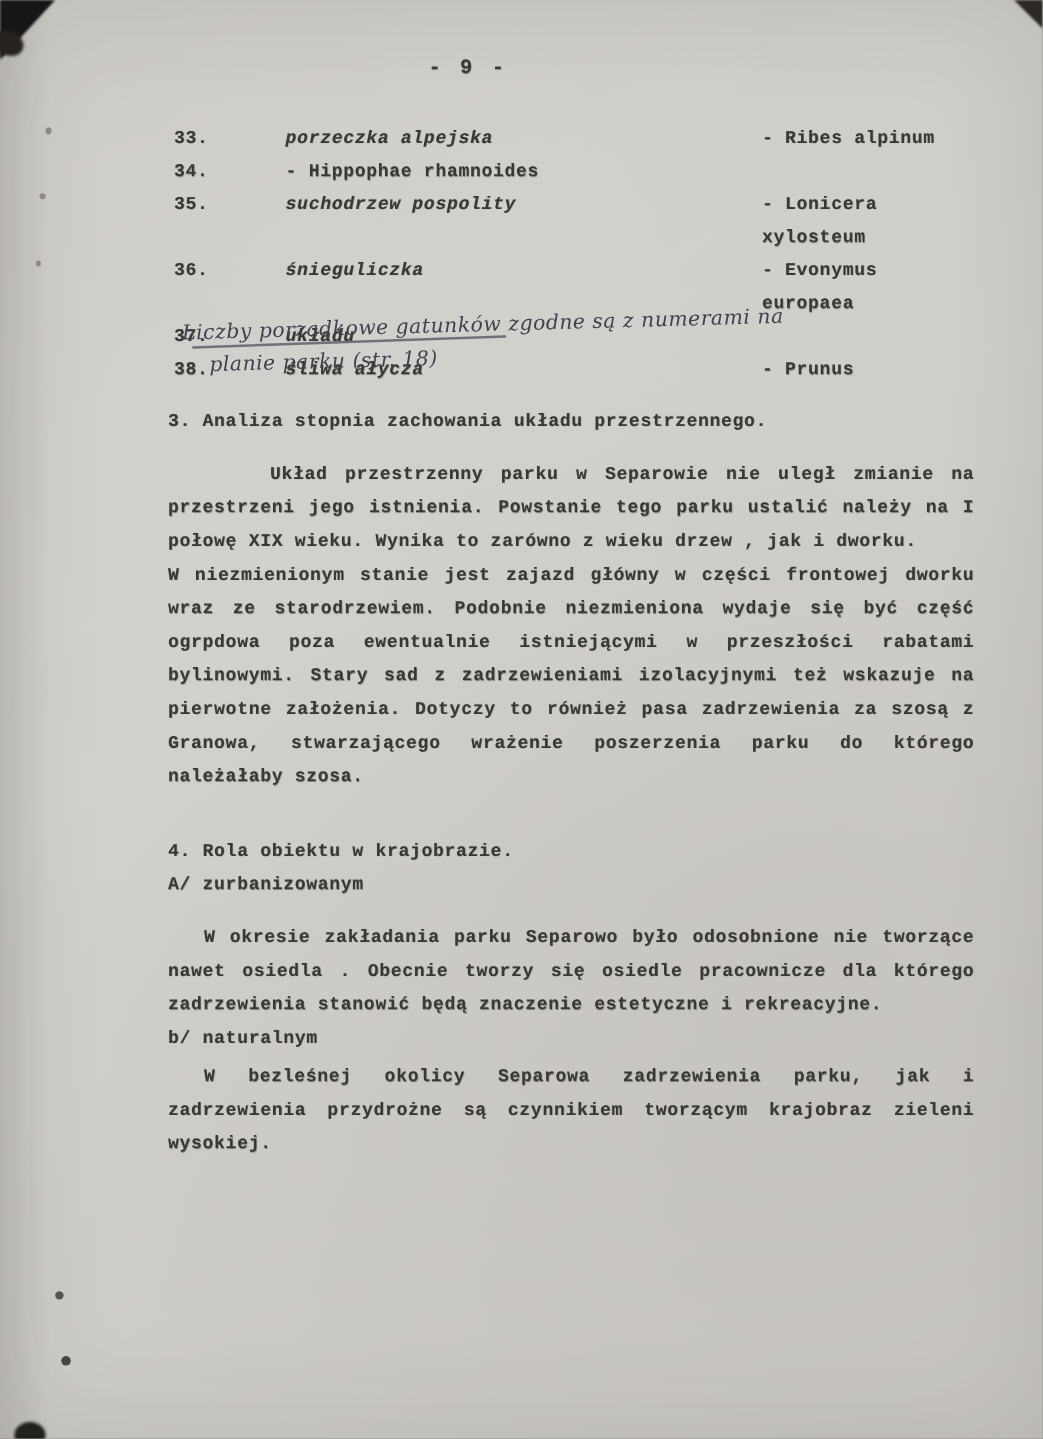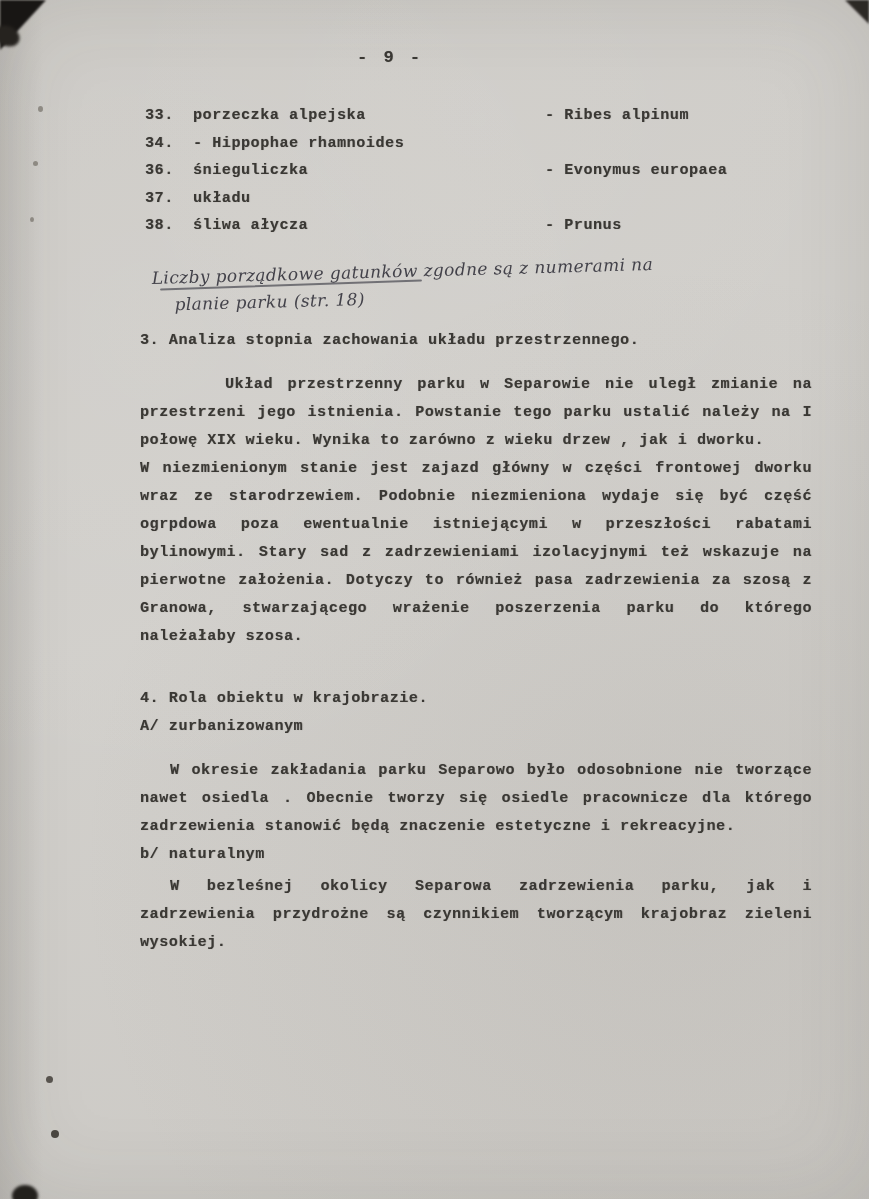--- a/index.html
+++ b/index.html
@@ -34,23 +34,23 @@
     letter-spacing: 3px;
   }
   .species-list {
     position: absolute;
     top: 102px;
     left: 145px;
     width: 665px;
     font-size: 15px;
     letter-spacing: 0.6px;
   }
-  .species-row { display: flex; line-height: 27.5px; }
+  .species-row { display: flex; line-height: 27.5px; gap: 45px; }
   .sp-num  { width: 48px; flex: none; }
-  .sp-name { width: 352px; flex: none; }
+  .sp-name { width: 352px; flex: none; font-style: italic; }
   .sp-latin{ flex: 1; }
   .handwritten {
     position: absolute;
     top: 256px;
     left: 152px;
     width: 640px;
     transform: rotate(-1.6deg);
     font-family: "DejaVu Serif", serif;
     font-style: italic;
     font-size: 17px;
@@ -75,21 +75,21 @@
     left: 140px;
     width: 672px;
     font-size: 15px;
     letter-spacing: 0.6px;
     line-height: 28px;
     text-align: justify;
   }
   .doc-body h2 {
     font: inherit;
     font-weight: 700;
-    margin: 5px 0 16px 0;
+    margin: 16px 0 16px 0;
     text-align: left;
   }
   .doc-body p { margin: 0; }
   .p-indent-lg { text-indent: 85px; }
   .p-indent-sm { text-indent: 30px; }
   .heading-4 { margin: 34px 0 0 0 !important; }
   .sub-label {
     margin: 20px 0 0 30px;
     text-align: left;
   }
@@ -155,20 +155,25 @@
     <div class="species-row">
       <span class="sp-num">33.</span>
       <span class="sp-name">porzeczka alpejska</span>
       <span class="sp-latin">- Ribes alpinum</span>
     </div>
     <div class="species-row">
       <span class="sp-num">34.</span>
       <span class="sp-latin">- Hippophae rhamnoides</span>
     </div>
     <div class="species-row">
+      <span class="sp-num">35.</span>
+      <span class="sp-name">suchodrzew pospolity</span>
+      <span class="sp-latin">- Lonicera xylosteum</span>
+    </div>
+    <div class="species-row">
       <span class="sp-num">36.</span>
       <span class="sp-name">śnieguliczka</span>
       <span class="sp-latin">- Evonymus europaea</span>
     </div>
     <div class="species-row">
       <span class="sp-num">37.</span>
       <span class="sp-name">układu</span>
     </div>
     <div class="species-row">
       <span class="sp-num">38.</span>

